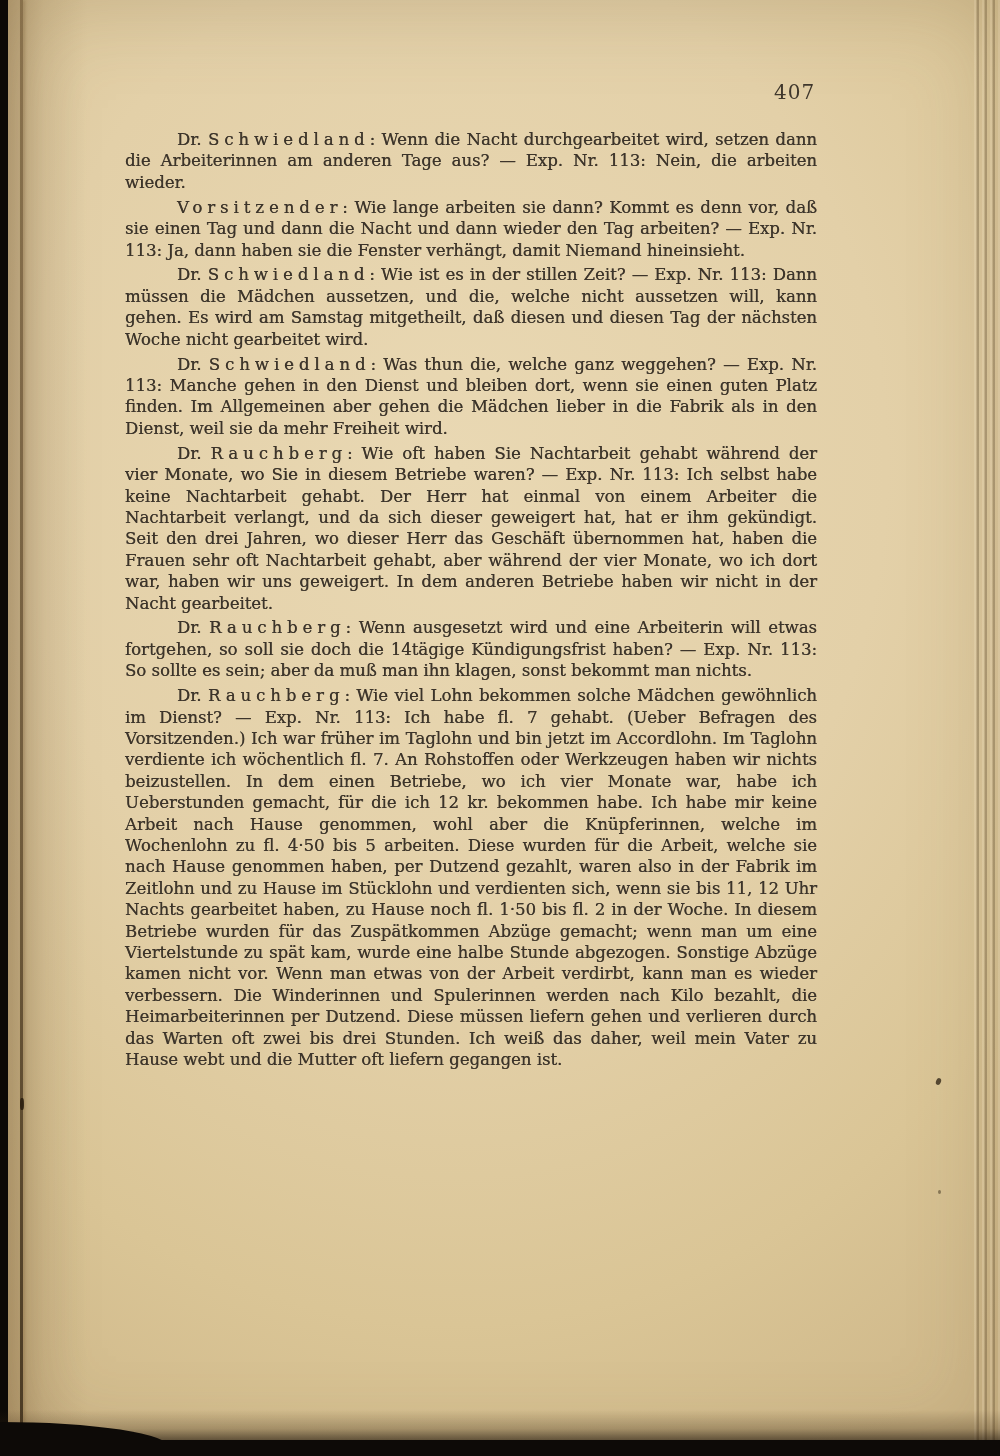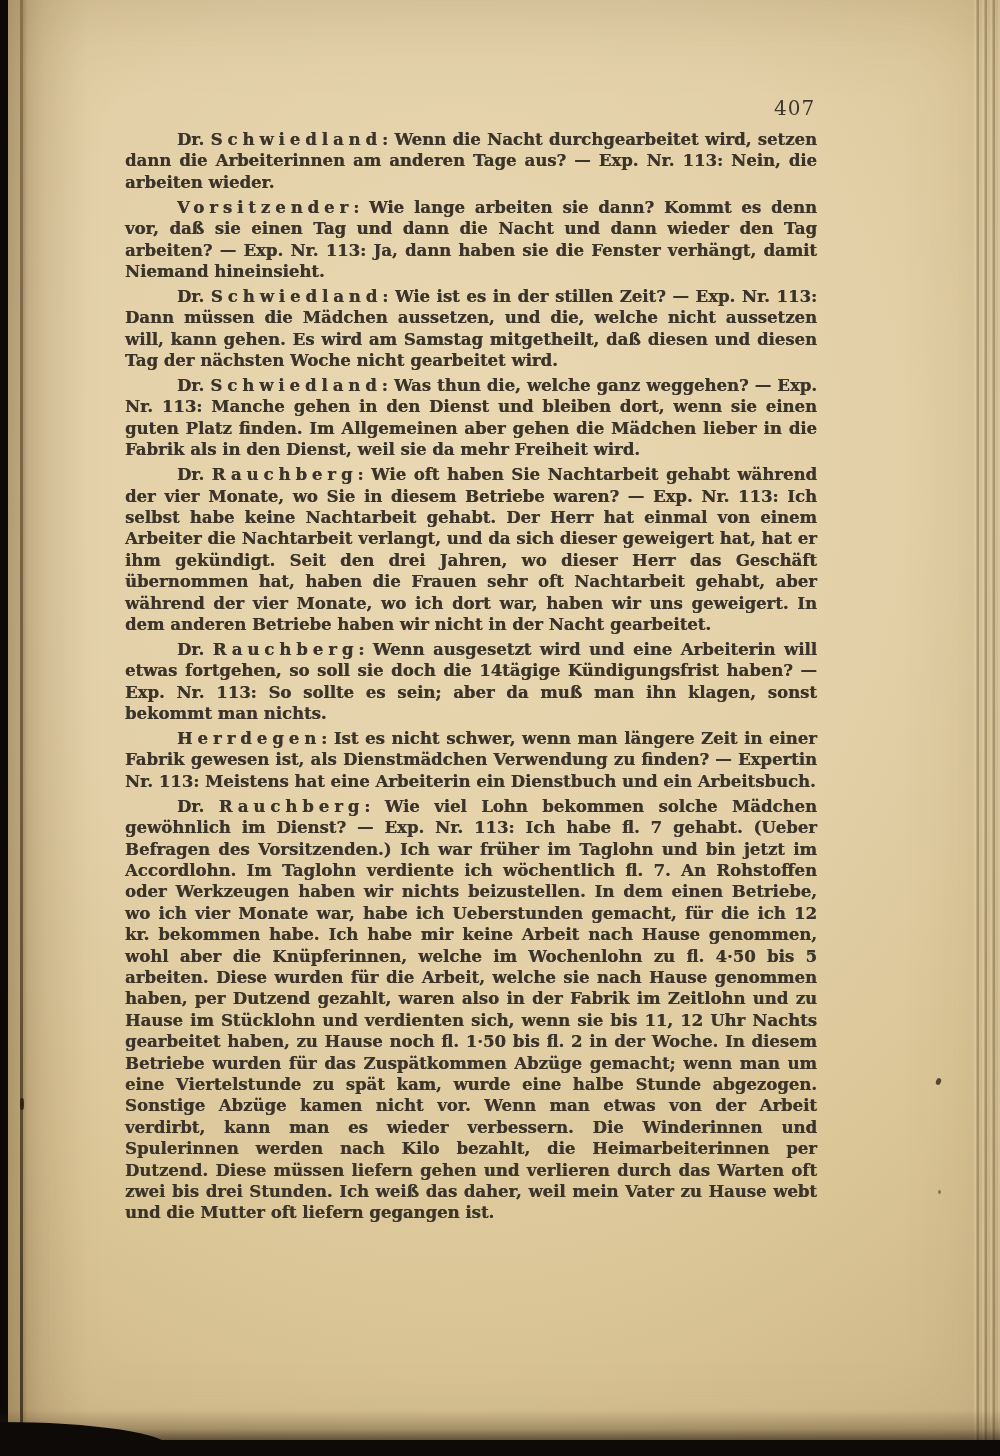--- a/index.html
+++ b/index.html
@@ -48,29 +48,28 @@
     position:absolute;left:0;bottom:8px;width:170px;height:26px;background:#0d0a07;
     border-radius:0 100% 0 0 / 0 100% 0 0;
   }
   
   .vignette{
     position:absolute;left:8px;top:0;width:992px;height:1456px;
     box-shadow:inset 0 0 90px rgba(120,92,55,0.28);
     pointer-events:none;
   }
   .page-number{
-    position:absolute;left:766px;top:96px;width:60px;
+    position:absolute;left:766px;top:80px;width:60px;
     font-size:20px;letter-spacing:1px;color:#40382d;text-align:left;
   }
   .text-block{
     position:absolute;left:117px;top:129px;width:692px;
     font-size:16.5px;line-height:21.4px;color:#3c342a;
     text-align:justify;hyphens:none;
     text-shadow:0.3px 0 0 rgba(60,52,42,0.8);
-    font-weight:bold;
   }
   .para{margin:0 0 3.5px 0;text-indent:52px;}
   .para:last-child{margin-bottom:12px;}
   .speaker{letter-spacing:0.30em;}
   .speck{position:absolute;border-radius:50%;background:rgba(52,40,24,0.8);}
   .speck-a{left:936px;top:1078px;width:5px;height:7px;transform:rotate(20deg);}
   .speck-b{left:938px;top:1190px;width:3px;height:4px;opacity:0.6;}
   .speck-c{left:20px;top:1098px;width:4px;height:12px;background:rgba(40,28,14,0.85);border-radius:40%;}
 </style>
 </head>
@@ -79,21 +78,20 @@
 <div class="photo">
   <div class="page">
     <div class="page-number">407</div>
     <div class="text-block">
         <p class="para"><span>Dr. </span><span class="speaker">Schwiedland</span><span>: Wenn die Nacht durchgearbeitet wird, setzen dann die Arbeiterinnen am anderen Tage aus? — Exp. Nr. 113: Nein, die arbeiten wieder.</span></p>
         <p class="para"><span></span><span class="speaker">Vorsitzender</span><span>: Wie lange arbeiten sie dann? Kommt es denn vor, daß sie einen Tag und dann die Nacht und dann wieder den Tag arbeiten? — Exp. Nr. 113: Ja, dann haben sie die Fenster verhängt, damit Niemand hineinsieht.</span></p>
         <p class="para"><span>Dr. </span><span class="speaker">Schwiedland</span><span>: Wie ist es in der stillen Zeit? — Exp. Nr. 113: Dann müssen die Mädchen aussetzen, und die, welche nicht aussetzen will, kann gehen. Es wird am Samstag mitgetheilt, daß diesen und diesen Tag der nächsten Woche nicht gearbeitet wird.</span></p>
         <p class="para"><span>Dr. </span><span class="speaker">Schwiedland</span><span>: Was thun die, welche ganz weggehen? — Exp. Nr. 113: Manche gehen in den Dienst und bleiben dort, wenn sie einen guten Platz finden. Im Allgemeinen aber gehen die Mädchen lieber in die Fabrik als in den Dienst, weil sie da mehr Freiheit wird.</span></p>
         <p class="para"><span>Dr. </span><span class="speaker">Rauchberg</span><span>: Wie oft haben Sie Nachtarbeit gehabt während der vier Monate, wo Sie in diesem Betriebe waren? — Exp. Nr. 113: Ich selbst habe keine Nachtarbeit gehabt. Der Herr hat einmal von einem Arbeiter die Nachtarbeit verlangt, und da sich dieser geweigert hat, hat er ihm gekündigt. Seit den drei Jahren, wo dieser Herr das Geschäft übernommen hat, haben die Frauen sehr oft Nachtarbeit gehabt, aber während der vier Monate, wo ich dort war, haben wir uns geweigert. In dem anderen Betriebe haben wir nicht in der Nacht gearbeitet.</span></p>
         <p class="para"><span>Dr. </span><span class="speaker">Rauchberg</span><span>: Wenn ausgesetzt wird und eine Arbeiterin will etwas fortgehen, so soll sie doch die 14tägige Kündigungsfrist haben? — Exp. Nr. 113: So sollte es sein; aber da muß man ihn klagen, sonst bekommt man nichts.</span></p>
-        <p class="para"><span></span><span class="speaker">Herrdegen</span><span>: Ist es nicht schwer, wenn man längere Zeit in einer Fabrik gewesen ist, als Dienstmädchen Verwendung zu finden? — Expertin Nr. 113: Meistens hat eine Arbeiterin ein Dienstbuch und ein Arbeitsbuch.</span></p>
         <p class="para"><span>Dr. </span><span class="speaker">Rauchberg</span><span>: Wie viel Lohn bekommen solche Mädchen gewöhnlich im Dienst? — Exp. Nr. 113: Ich habe fl. 7 gehabt. (Ueber Befragen des Vorsitzenden.) Ich war früher im Taglohn und bin jetzt im Accordlohn. Im Taglohn verdiente ich wöchentlich fl. 7. An Rohstoffen oder Werkzeugen haben wir nichts beizustellen. In dem einen Betriebe, wo ich vier Monate war, habe ich Ueberstunden gemacht, für die ich 12 kr. bekommen habe. Ich habe mir keine Arbeit nach Hause genommen, wohl aber die Knüpferinnen, welche im Wochenlohn zu fl. 4·50 bis 5 arbeiten. Diese wurden für die Arbeit, welche sie nach Hause genommen haben, per Dutzend gezahlt, waren also in der Fabrik im Zeitlohn und zu Hause im Stücklohn und verdienten sich, wenn sie bis 11, 12 Uhr Nachts gearbeitet haben, zu Hause noch fl. 1·50 bis fl. 2 in der Woche. In diesem Betriebe wurden für das Zuspätkommen Abzüge gemacht; wenn man um eine Viertelstunde zu spät kam, wurde eine halbe Stunde abgezogen. Sonstige Abzüge kamen nicht vor. Wenn man etwas von der Arbeit verdirbt, kann man es wieder verbessern. Die Winderinnen und Spulerinnen werden nach Kilo bezahlt, die Heimarbeiterinnen per Dutzend. Diese müssen liefern gehen und verlieren durch das Warten oft zwei bis drei Stunden. Ich weiß das daher, weil mein Vater zu Hause webt und die Mutter oft liefern gegangen ist.</span></p>
       </div>
   </div>
   <div class="gutter-shade"></div>
   <div class="gutter-line"></div>
   <div class="stack-edge"></div>
   <div class="stack-edge-stripes"></div>
   <div class="vignette"></div>
   <div class="bottom-shade"></div>
   <div class="bottom-curl"></div>

